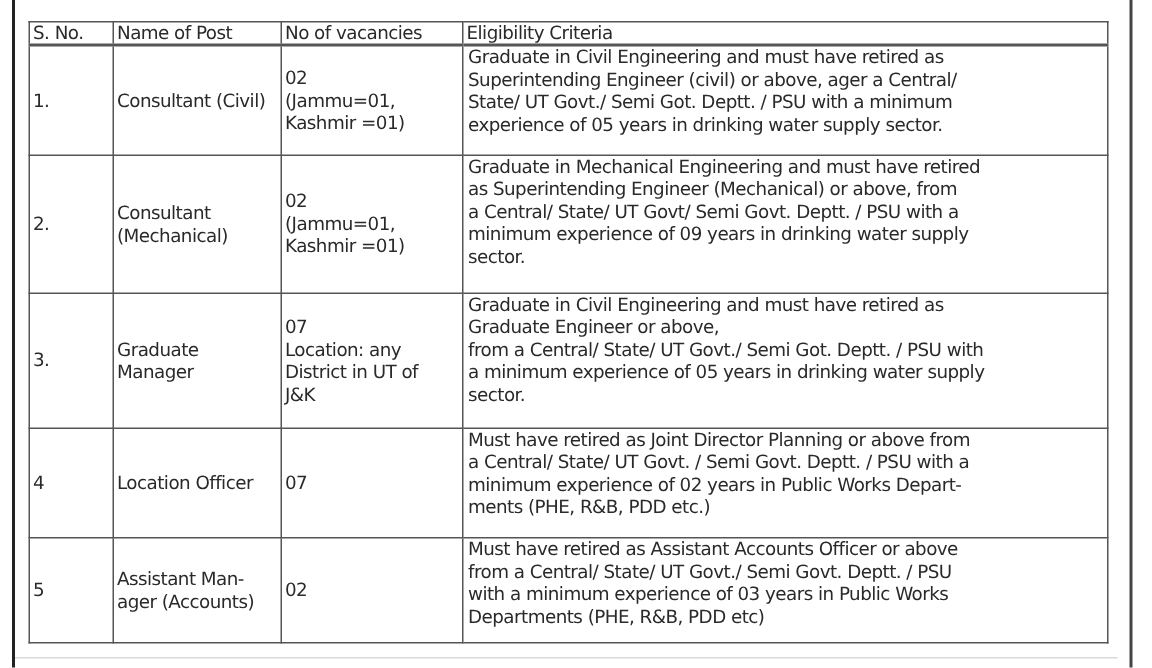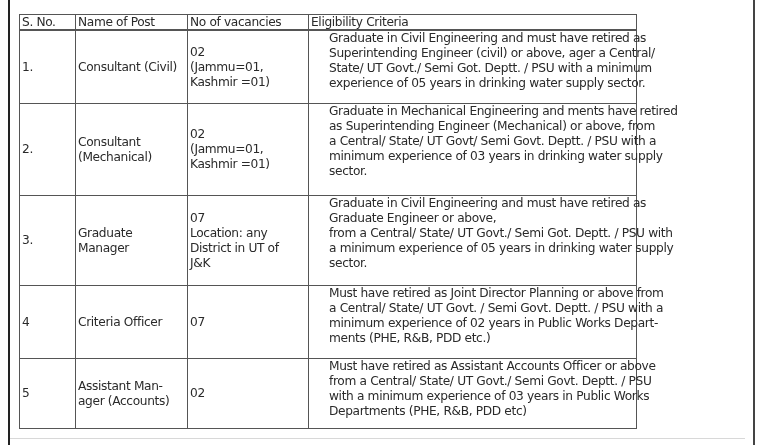--- a/index.html
+++ b/index.html
@@ -4,30 +4,30 @@
 <style>
   html, body { margin: 0; padding: 0; background: #ffffff; }
   body {
     width: 768px; height: 445px; position: relative; overflow: hidden;
     font-family: "DejaVu Sans", sans-serif; color: #2a2a2a;
   }
   .frame-left { position: absolute; left: 8px; top: 0; width: 2px; height: 445px; background: #222; }
   .frame-right { position: absolute; left: 753px; top: 0; width: 2px; height: 445px; background: #444; }
   .frame-bottom { position: absolute; left: 10px; top: 438px; width: 735px; height: 1px; background: #d8d8d8; }
   table.posts {
-    position: absolute; left: 19px; top: 14px; width: 618px;
+    position: absolute; left: 19px; top: 14px; width: 720px;
     border-collapse: collapse; table-layout: fixed;
     font-size: 12.2px; line-height: 15px; letter-spacing: -0.35px;
   }
   table.posts th, table.posts td {
     border: 1px solid #555; padding: 0 2px; vertical-align: middle;
     font-weight: normal; text-align: left; word-wrap: break-word;
   }
   table.posts th { height: 14px; line-height: 14px; border-bottom: 2px solid #555; }
-  table.posts td.crit { vertical-align: top; padding-left: 20px; }
+  table.posts td.crit { vertical-align: top; padding-left: 3px; }
   .col-sno { width: 56px; }
   .col-name { width: 112px; }
   .col-vac { width: 121px; }
   .col-crit { width: auto; }
   .ul { }
   .r1 td { height: 72px; }
   .r2 td { height: 91px; }
   .r3 td { height: 89px; }
   .r4 td { height: 72px; }
   .r5 td { height: 69px; }
@@ -75,24 +75,24 @@
 
     <tr class="r2">
       <td>2.</td>
       <td>Consultant (Mechanical)</td>
       <td>
         <span class="line">02</span>
         <span class="line">(Jammu=01,</span>
         <span class="line">Kashmir =01)</span>
       </td>
       <td class="crit">
-        <span class="line">Graduate in Mechanical Engineering and ments have retired</span>
+        <span class="line">Graduate in Mechanical Engineering and must have retired</span>
         <span class="line">as Superintending Engineer (Mechanical) or above, from</span>
         <span class="line">a Central/ State/ UT Govt/ Semi Govt. Deptt. / PSU with a</span>
-        <span class="line">minimum experience of 03 years in drinking water supply</span>
+        <span class="line">minimum experience of 09 years in drinking water supply</span>
         <span class="line ul">sector.</span>
       </td>
     </tr>
 
     <tr class="r3">
       <td>3.</td>
       <td>Graduate Manager</td>
       <td>
         <span class="line">07</span>
         <span class="line">Location: any</span>
@@ -103,21 +103,21 @@
         <span class="line">Graduate in Civil Engineering and must have retired as</span>
         <span class="line ul">Graduate Engineer or above,</span>
         <span class="line">from a Central/ State/ UT Govt./ Semi Got. Deptt. / PSU with</span>
         <span class="line">a minimum experience of 05 years in drinking water supply</span>
         <span class="line ul">sector.</span>
       </td>
     </tr>
 
     <tr class="r4">
       <td>4</td>
-      <td>Criteria Officer</td>
+      <td>Location Officer</td>
       <td>
         <span class="line">07</span>
       </td>
       <td class="crit">
         <span class="line">Must have retired as Joint Director Planning or above from</span>
         <span class="line">a Central/ State/ UT Govt. / Semi Govt. Deptt. / PSU with a</span>
         <span class="line">minimum experience of 02 years in Public Works Depart-</span>
         <span class="line ul">ments (PHE, R&amp;B, PDD etc.)</span>
       </td>
     </tr>

